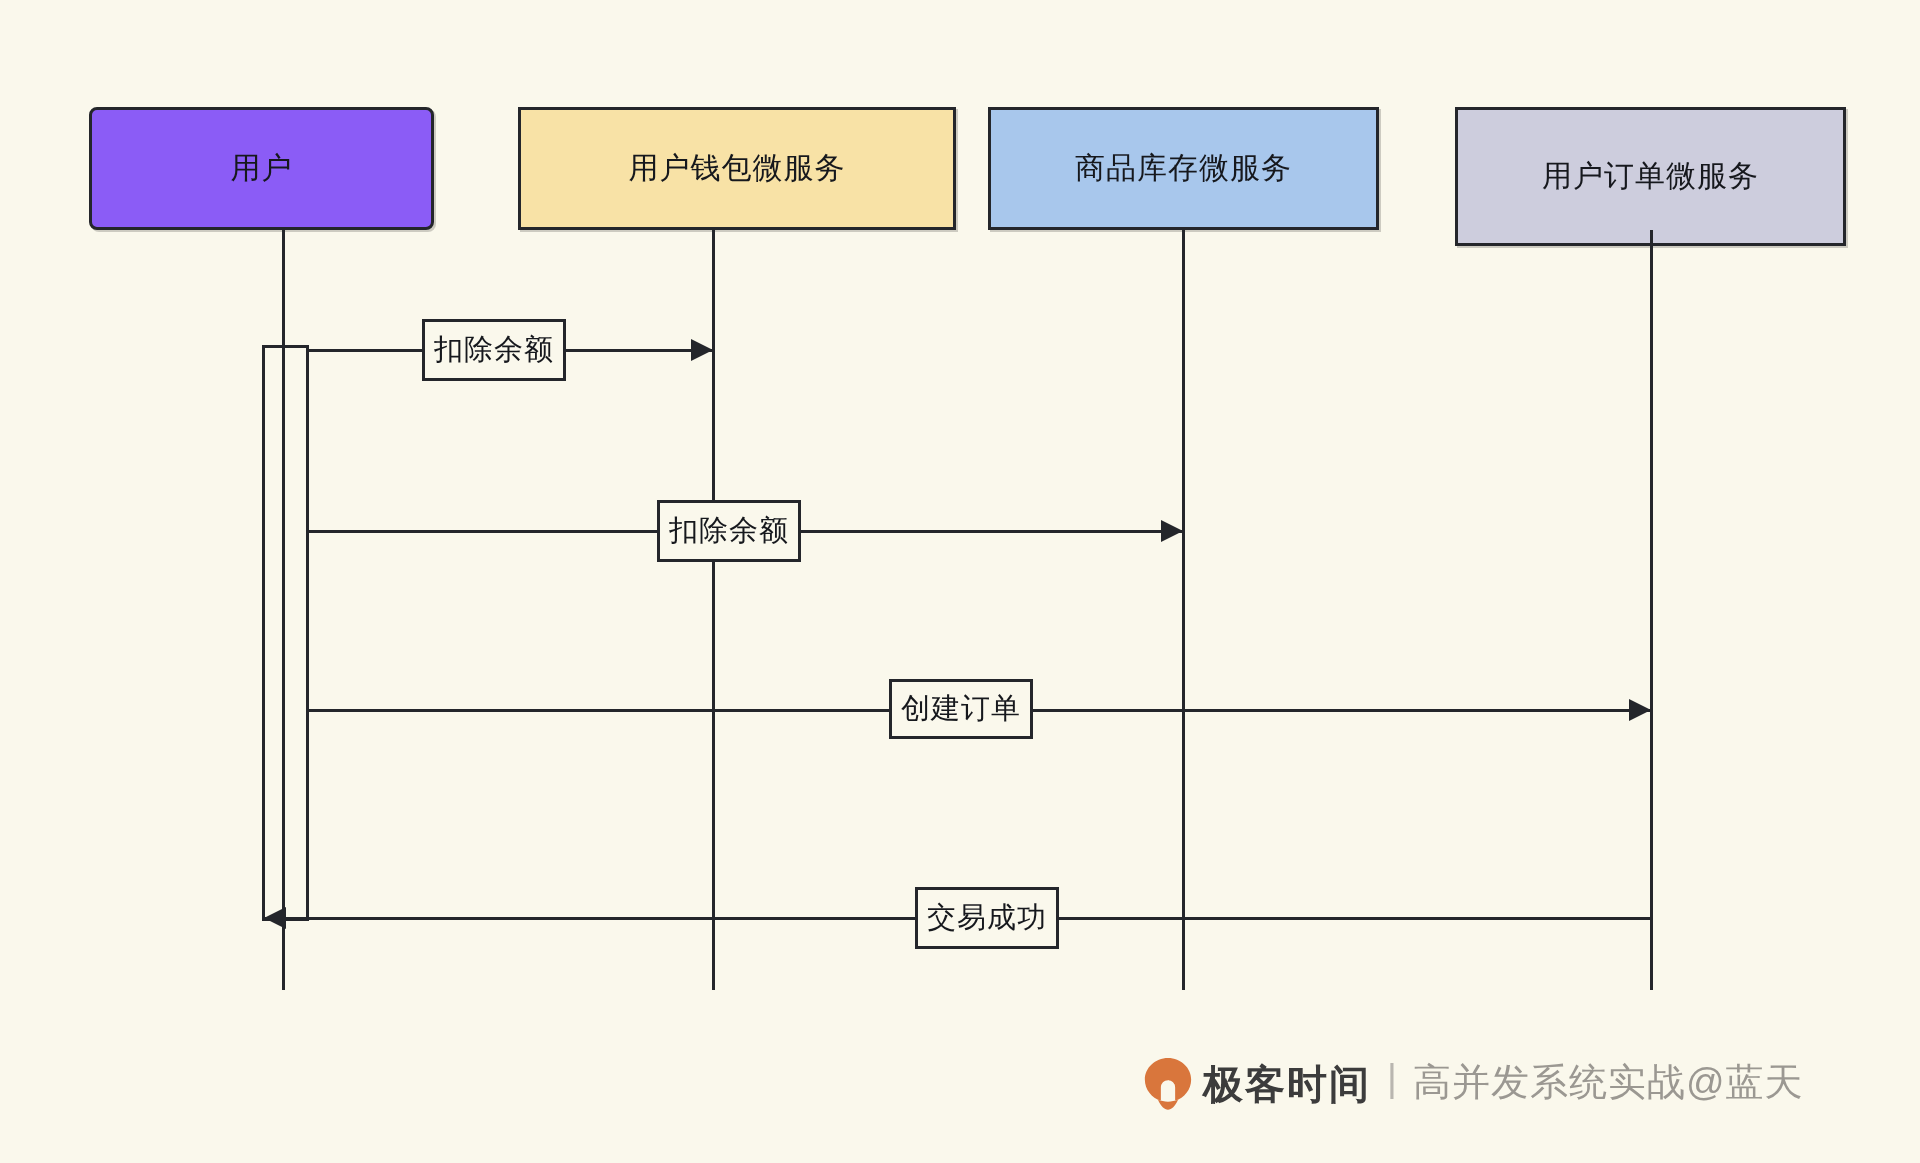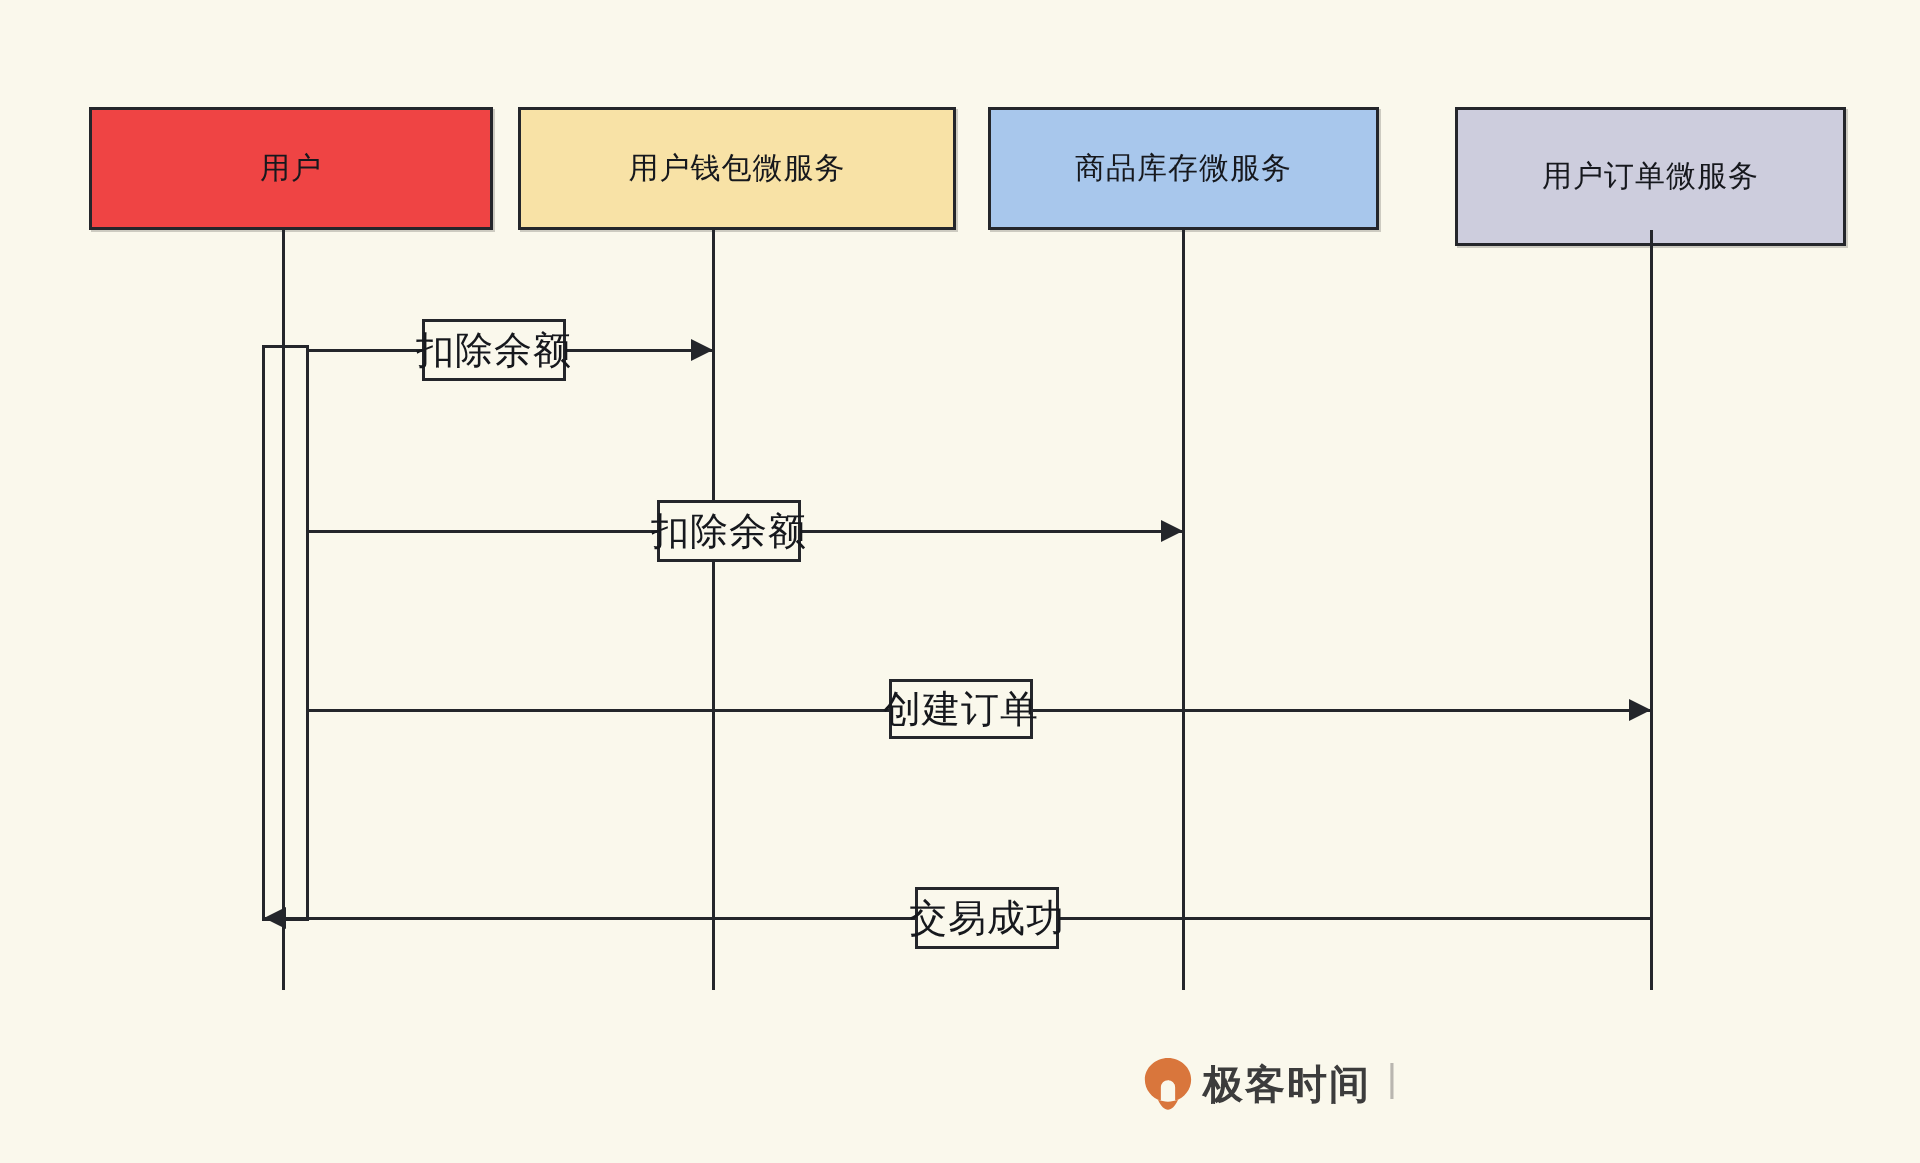--- a/index.html
+++ b/index.html
@@ -73,21 +73,21 @@
 
   
   .msg-label {
     position: absolute;
     box-sizing: border-box;
     border: 3px solid #24262b;
     background: #faf8ec;
     display: flex;
     align-items: center;
     justify-content: center;
-    font-size: 38px;
+    font-size: 29px;
     color: #16181d;
     padding: 6px 10px;
     white-space: nowrap;
     letter-spacing: 1px;
   }
 
   
   #watermark {
     position: absolute;
     display: flex;
@@ -116,21 +116,21 @@
     font-size: 38px;
     color: #9b9892;
     letter-spacing: 1px;
   }
 </style>
 </head>
 <body>
 
 <div id="canvas">
 
-  <div class="participant" id="participant-0" style="left: 89px; top: 107px; width: 404px; height: 123px; background: #ef4444;">
+  <div class="participant" id="participant-0" style="left: 89px; top: 107px; width: 345px; height: 123px; background: #8b5cf6; border-radius: 8px;">
     <span>用户</span>
   </div>
   <div class="participant" id="participant-1" style="left: 518px; top: 107px; width: 438px; height: 123px; background: rgb(248, 226, 166);">
     <span>用户钱包微服务</span>
   </div>
   <div class="participant" id="participant-2" style="left: 988px; top: 107px; width: 391px; height: 123px; background: rgb(168, 199, 236); text-align: center;">
     <span>商品库存微服务</span>
   </div>
   <div class="participant" id="participant-3" style="left: 1455px; top: 107px; width: 391px; height: 139px; background: rgb(205, 205, 221);">
     <span>用户订单微服务</span>
@@ -168,15 +168,16 @@
   </div>
 
   <div id="watermark">
     <svg id="wm-logo" viewBox="0 0 50 56">
       <path id="wm-logo-path" d="M25 1 C11.7 1 1 11.2 1 23.5 C1 33.6 8 42.4 17.6 45.2 L17.6 31.6 C17.6 27.5 20.9 24.2 25 24.2 C29.1 24.2 32.4 27.5 32.4 31.6 L32.4 45.2 C42 42.4 49 33.6 49 23.5 C49 11.2 38.3 1 25 1 Z" fill="#d9763c"></path>
       <path id="wm-logo-path2" d="M14.5 44.2 C17.6 51.2 21.4 54.8 25 54.8 C28.6 54.8 32.4 51.2 35.5 44.2 C32.2 45.6 28.7 46.3 25 46.3 C21.3 46.3 17.8 45.6 14.5 44.2 Z" fill="#d9763c"></path>
       <path id="wm-logo-notch" d="M25 24.2 L25 38.5 L31.6 33.2 L31.6 28.5 Z" fill="#faf8ec"></path>
     </svg>
     <span id="wm-brand">极客时间</span>
     <span id="wm-sep">|</span>
+    <span id="wm-sub">高并发系统实战@蓝天</span>
   </div>
 
 </div>
 
 </body></html>

